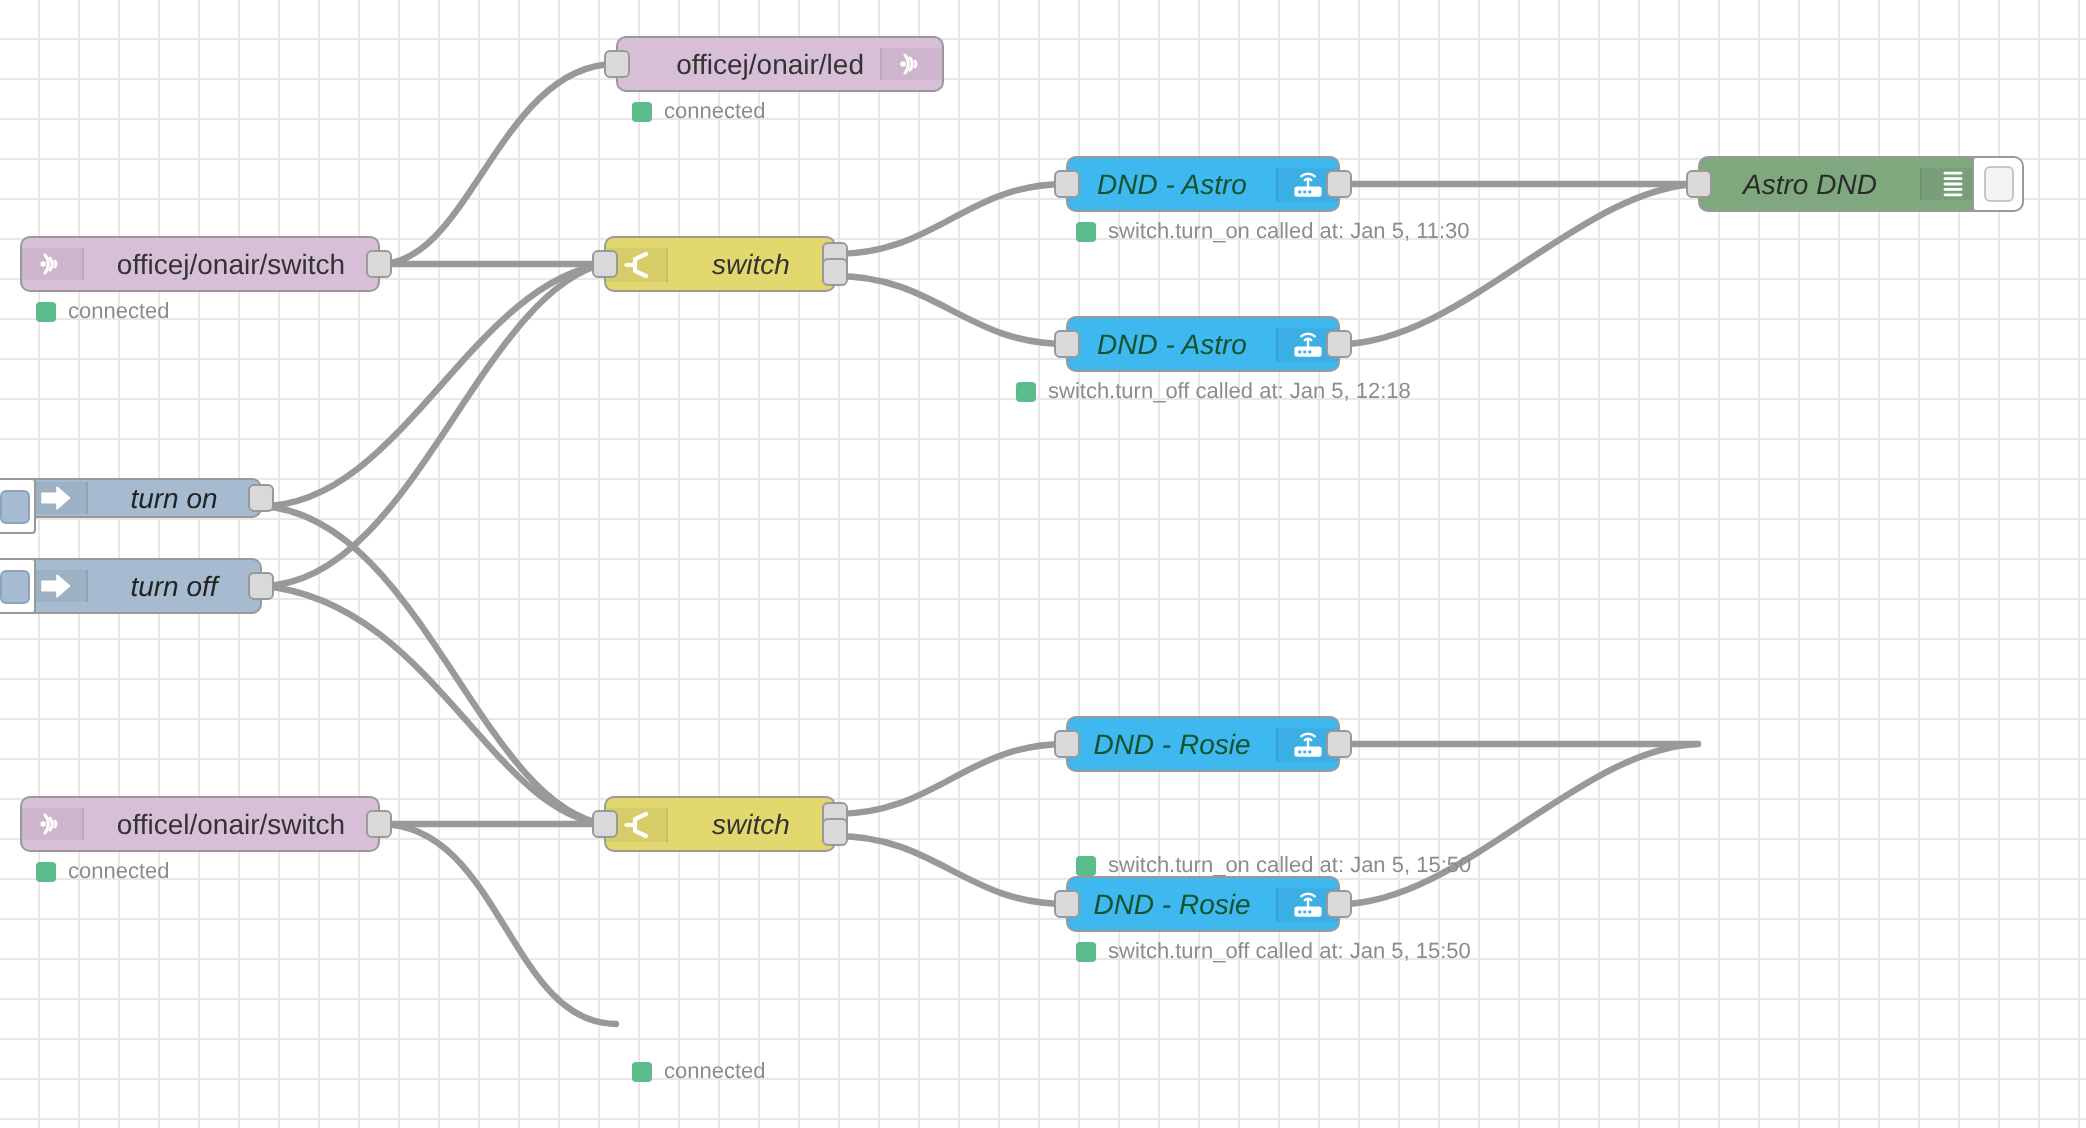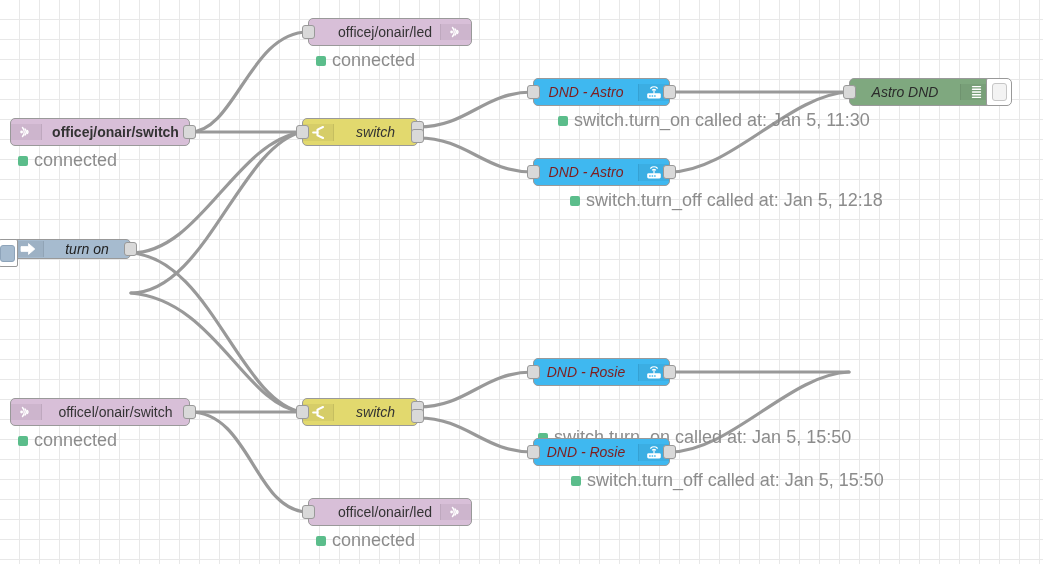--- a/index.html
+++ b/index.html
@@ -96,30 +96,30 @@
     margin-top: -7px;
   }
   .port.in  { left: -7px; }
   .port.out { right: -7px; }
   .port.out.p1 { top: 33%; }
   .port.out.p2 { top: 67%; }
 
   
   .n-mqtt   { background: #d8bfd8; }
   .n-switch { background: #e2d96e; font-style: italic; }
-  .n-call   { background: #3fb8f0; color: #7f1d1d; }
+  .n-call   { background: #3fb8f0; color: #14532d; }
   .n-entity { background: #7fa87f; color: #2b2b2b; }
   .n-inject { background: #a6bbcf; color: #222; }
 
   
   .status {
     position: absolute;
     display: flex;
     align-items: center;
-    font-size: 18px;
+    font-size: 11px;
     color: #8c8c8c;
     white-space: nowrap;
   }
   .status-dot {
     width: 10px;
     height: 10px;
     border-radius: 2px;
     background: #5bbd8b;
     margin-right: 6px;
     flex: 0 0 10px;
@@ -192,21 +192,21 @@
       <path d="M 190,412 C 240,412 255,412 302,412" class="wire" stroke="#999999"></path>
       <path d="M 190,412 C 250,412 255,512 308,512" class="wire" stroke="#999999"></path>
       <path d="M 131,253 C 210,258 240,402 302,412" class="wire" stroke="#999999"></path>
       <path d="M 131,293 C 215,300 245,406 302,412" class="wire" stroke="#999999"></path>
       <path d="M 418,407 C 468,407 483,372 533,372" class="wire" stroke="#999999"></path>
       <path d="M 418,418 C 468,418 483,452 533,452" class="wire" stroke="#999999"></path>
       <path d="M 670,372 C 740,372 790,372 849,372" class="wire" stroke="#999999"></path>
       <path d="M 670,452 C 730,452 790,374 849,372" class="wire" stroke="#999999"></path>
     </svg>
 
-  <div class="node n-mqtt" id="n-mqtt-in-officej-switch" style="left:10px;top:118px;width:180px;height:28px;font-weight:bold;">
+  <div class="node n-mqtt" id="n-mqtt-in-officej-switch" style="left:10px;top:118px;width:180px;height:28px;">
     <div class="node-body">
       <div class="icon-box left">
         <svg class="glyph" width="16" height="16" viewBox="0 0 16 16">
           <g fill="none" stroke="#ffffff" stroke-width="1.5" stroke-linecap="round">
             <path d="M4.5 3.5 A 7 7 0 0 1 4.5 12.5"></path>
             <path d="M7 5 A 4.6 4.6 0 0 1 7 11"></path>
             <path d="M9.5 6.6 A 2.3 2.3 0 0 1 9.5 9.4"></path>
           </g>
           <circle cx="3.6" cy="8" r="1.4" fill="#ffffff"></circle>
         </svg>
@@ -266,20 +266,34 @@
       <div class="icon-box left">
         <svg class="glyph" width="18" height="16" viewBox="0 0 18 16">
           <path d="M2 5.6 L9.5 5.6 L9.5 2.6 L15.8 8 L9.5 13.4 L9.5 10.4 L2 10.4 Z" fill="#ffffff" stroke="#ffffff" stroke-width="0.8" stroke-linejoin="round"></path>
         </svg>
       </div>
       <div class="node-label center italic">turn on</div>
     </div>
     <div class="port out"></div>
   </div>
 
+  <div class="node n-inject" id="n-inject-turn-off" style="left:12px;top:279px;width:119px;height:28px;">
+    <div class="inject-btn">
+      <i></i>
+    </div>
+    <div class="node-body">
+      <div class="icon-box left">
+        <svg class="glyph" width="18" height="16" viewBox="0 0 18 16">
+          <path d="M2 5.6 L9.5 5.6 L9.5 2.6 L15.8 8 L9.5 13.4 L9.5 10.4 L2 10.4 Z" fill="#ffffff" stroke="#ffffff" stroke-width="0.8" stroke-linejoin="round"></path>
+        </svg>
+      </div>
+      <div class="node-label center italic">turn off</div>
+    </div>
+    <div class="port out"></div>
+  </div>
 
   <div class="node n-call" id="n-call-dnd-astro-on" style="left:533px;top:78px;width:137px;height:28px;">
     <div class="node-body">
       <div class="node-label center italic">DND - Astro</div>
       <div class="icon-box right">
         <svg class="glyph" width="20" height="17" viewBox="0 0 20 17">
           <g fill="none" stroke="#ffffff" stroke-width="1.2" stroke-linecap="round">
             <path d="M6.6 4.2 A 5 5 0 0 1 13.4 4.2"></path>
             <path d="M8.4 6 A 2.6 2.6 0 0 1 11.6 6"></path>
           </g>
@@ -289,21 +303,21 @@
             <rect x="5.1" y="11.2" width="1.6" height="1.5" rx="0.3"></rect>
             <rect x="7.6" y="11.2" width="1.6" height="1.5" rx="0.3"></rect>
             <rect x="10.1" y="11.2" width="1.6" height="1.5" rx="0.3"></rect>
           </g>
         </svg>
       </div>
     </div>
     <div class="port in"></div>
     <div class="port out"></div>
   </div>
-  <div class="status" style="left:538px;top:110px;margin-left:20px;">
+  <div class="status" style="left:538px;top:110px;">
     <span class="status-dot"></span>
     <span>switch.turn_on called at: Jan 5, 11:30</span>
   </div>
 
   <div class="node n-call" id="n-call-dnd-astro-off" style="left:533px;top:158px;width:137px;height:28px;">
     <div class="node-body">
       <div class="node-label center italic">DND - Astro</div>
       <div class="icon-box right">
         <svg class="glyph" width="20" height="17" viewBox="0 0 20 17">
           <g fill="none" stroke="#ffffff" stroke-width="1.2" stroke-linecap="round">
@@ -316,21 +330,21 @@
             <rect x="5.1" y="11.2" width="1.6" height="1.5" rx="0.3"></rect>
             <rect x="7.6" y="11.2" width="1.6" height="1.5" rx="0.3"></rect>
             <rect x="10.1" y="11.2" width="1.6" height="1.5" rx="0.3"></rect>
           </g>
         </svg>
       </div>
     </div>
     <div class="port in"></div>
     <div class="port out"></div>
   </div>
-  <div class="status" style="left:570px;top:190px;">
+  <div class="status" style="left:508px;top:190px;">
     <span class="status-dot"></span>
     <span>switch.turn_off called at: Jan 5, 12:18</span>
   </div>
 
   <div class="node n-entity" id="n-entity-astro-dnd" style="left:849px;top:78px;width:143px;height:28px;">
     <div class="node-body">
       <div class="node-label center italic">Astro DND</div>
       <div class="icon-box right">
         <svg class="glyph" width="15" height="16" viewBox="0 0 15 16">
           <g stroke="#ffffff" stroke-width="1.4" stroke-linecap="round">
@@ -380,36 +394,20 @@
           </g>
         </svg>
       </div>
       <div class="node-label center">switch</div>
     </div>
     <div class="port in"></div>
     <div class="port out p1"></div>
     <div class="port out p2"></div>
   </div>
 
-  <div class="node n-mqtt" id="n-mqtt-out-officel-led" style="left:308px;top:498px;width:164px;height:28px;">
-    <div class="node-body">
-      <div class="node-label right">officel/onair/led</div>
-      <div class="icon-box right">
-        <svg class="glyph" width="16" height="16" viewBox="0 0 16 16">
-          <g fill="none" stroke="#ffffff" stroke-width="1.5" stroke-linecap="round">
-            <path d="M4.5 3.5 A 7 7 0 0 1 4.5 12.5"></path>
-            <path d="M7 5 A 4.6 4.6 0 0 1 7 11"></path>
-            <path d="M9.5 6.6 A 2.3 2.3 0 0 1 9.5 9.4"></path>
-          </g>
-          <circle cx="3.6" cy="8" r="1.4" fill="#ffffff"></circle>
-        </svg>
-      </div>
-    </div>
-    <div class="port in"></div>
-  </div>
   <div class="status" style="left:316px;top:530px;">
     <span class="status-dot"></span>
     <span>connected</span>
   </div>
 
   <div class="node n-call" id="n-call-dnd-rosie-on" style="left:533px;top:358px;width:137px;height:28px;">
     <div class="node-body">
       <div class="node-label center italic">DND - Rosie</div>
       <div class="icon-box right">
         <svg class="glyph" width="20" height="17" viewBox="0 0 20 17">
@@ -450,19 +448,19 @@
             <rect x="5.1" y="11.2" width="1.6" height="1.5" rx="0.3"></rect>
             <rect x="7.6" y="11.2" width="1.6" height="1.5" rx="0.3"></rect>
             <rect x="10.1" y="11.2" width="1.6" height="1.5" rx="0.3"></rect>
           </g>
         </svg>
       </div>
     </div>
     <div class="port in"></div>
     <div class="port out"></div>
   </div>
-  <div class="status" style="left:538px;top:470px;margin-left:33px;">
+  <div class="status" style="left:538px;top:470px;">
     <span class="status-dot"></span>
     <span>switch.turn_off called at: Jan 5, 15:50</span>
   </div>
 
 
 </div>
 
 </body></html>

